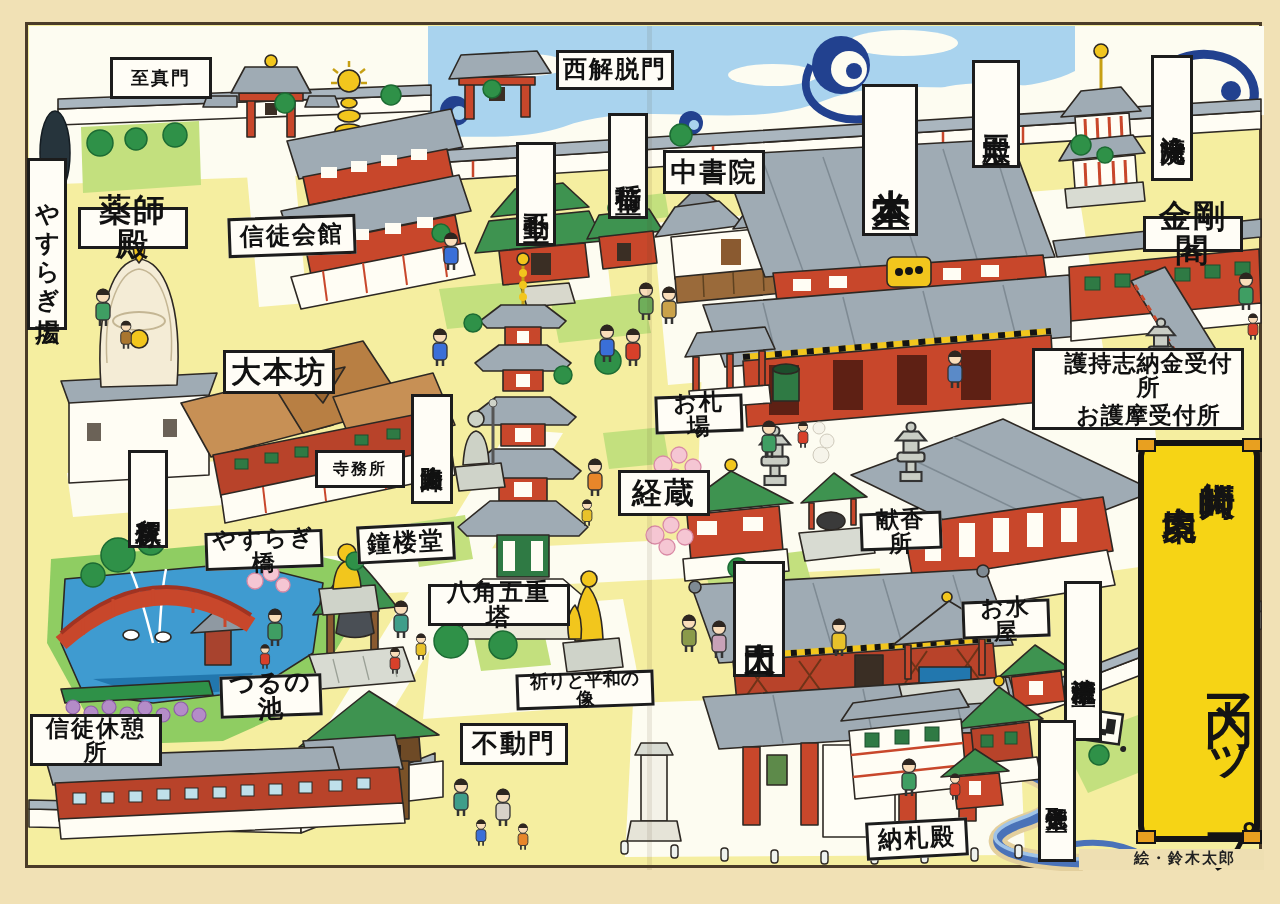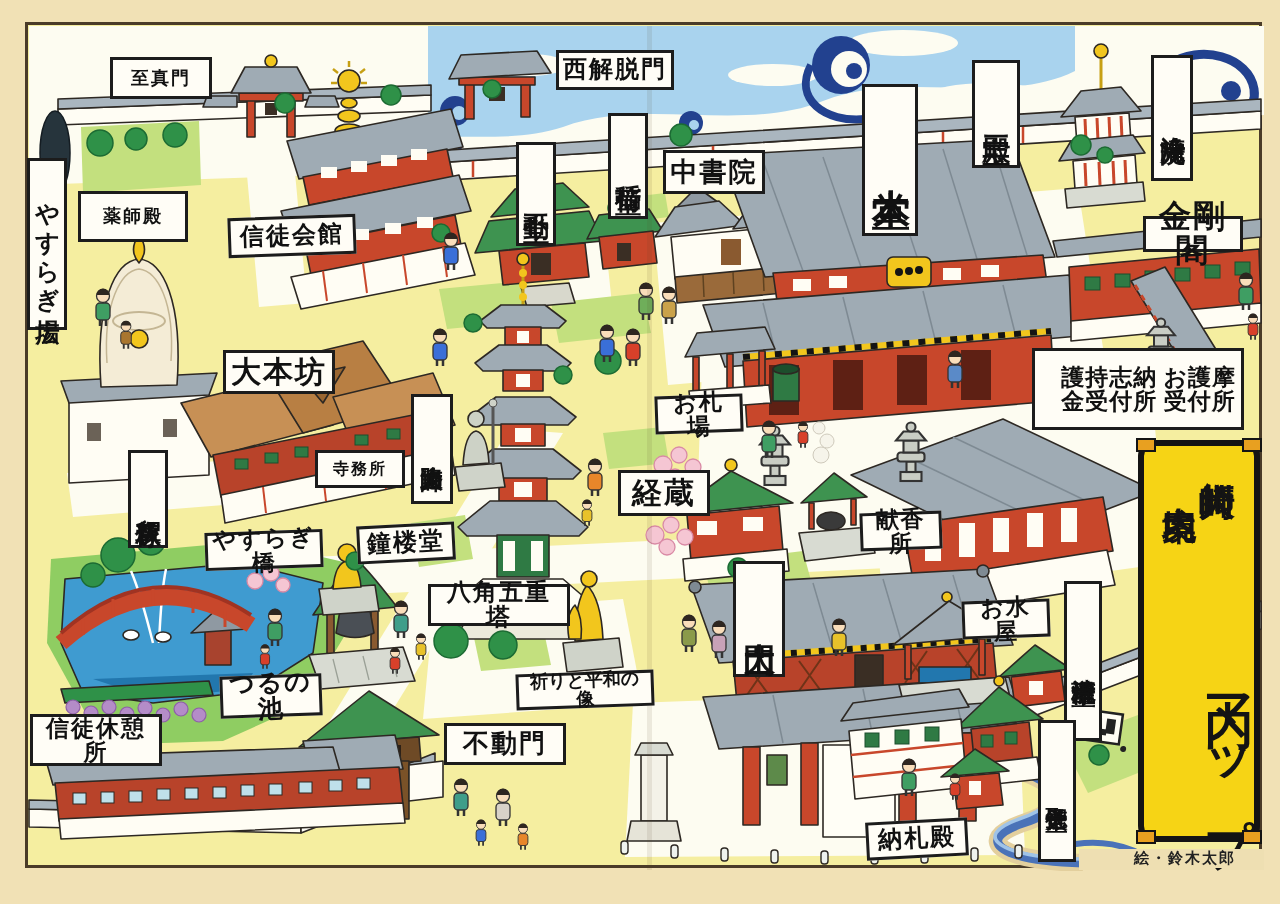--- a/index.html
+++ b/index.html
@@ -15,21 +15,21 @@
   .map svg{position:absolute;left:0;top:0;}
   
   .lbl{
     position:absolute;background:#fffdf6;border:3px solid #1c1c1c;
     display:flex;align-items:center;justify-content:center;
     color:#111;font-weight:700;line-height:1.05;box-sizing:border-box;
     text-align:center;
   }
   .lbl.h{letter-spacing:2px;padding:2px 4px;}
   .lbl.v{writing-mode:vertical-rl;text-orientation:upright;letter-spacing:1px;padding:4px 1px;}
-  .lbl.two{flex-direction:row;letter-spacing:1px;gap:4px;padding-left:25px;}
+  .lbl.two{flex-direction:column;letter-spacing:1px;gap:4px;padding-left:25px;}
   
   .banner{
     position:absolute;left:1138px;top:440px;width:122px;height:402px;
     background:#f6d415;border:6px solid #141414;border-radius:16px;
     box-sizing:border-box;color:#141414;
   }
   .banner .corner{position:absolute;width:16px;height:10px;background:#e8a020;border:2px solid #141414;}
   .banner .c1{left:-8px;top:-8px;}  .banner .c2{right:-8px;top:-8px;}
   .banner .c3{left:-8px;bottom:-8px;} .banner .c4{right:-8px;bottom:-8px;}
   .banner-top{display:flex;flex-direction:row-reverse;justify-content:center;gap:2px;height:196px;padding-top:8px;}
@@ -724,21 +724,21 @@
 
   <rect x="1076" y="846" width="185" height="21" fill="#eedfb2"></rect>
 
   <rect x="644" y="23" width="5" height="844" fill="rgba(90,70,40,0.10)"></rect>
 </svg>
 
 </div>
 
 <div class="lbl h" style="left:110px;top:57px;width:102px;height:42px;font-size:18px;">至真門</div>
 <div class="lbl v" style="left:27px;top:158px;width:40px;height:172px;font-size:24px;">やすらぎ広場</div>
-<div class="lbl h" style="left:78px;top:191px;width:110px;height:51px;font-size:18px;">薬師殿</div>
+<div class="lbl h" style="left:78px;top:207px;width:110px;height:42px;font-size:32px;">薬師殿</div>
 <div class="lbl h" style="left:228px;top:216px;width:128px;height:40px;font-size:24px;transform:rotate(-2deg);">信徒会館</div>
 <div class="lbl h" style="left:556px;top:50px;width:118px;height:40px;font-size:24px;">西解脱門</div>
 <div class="lbl v" style="left:516px;top:142px;width:40px;height:104px;font-size:26px;">不動堂</div>
 <div class="lbl v" style="left:608px;top:113px;width:40px;height:106px;font-size:26px;">稲荷堂</div>
 <div class="lbl h" style="left:663px;top:150px;width:102px;height:44px;font-size:27px;">中書院</div>
 <div class="lbl v" style="left:862px;top:84px;width:56px;height:152px;font-size:38px;">大本堂</div>
 <div class="lbl v" style="left:972px;top:60px;width:48px;height:108px;font-size:28px;">三宝殿</div>
 <div class="lbl v" style="left:1151px;top:55px;width:42px;height:126px;font-size:25px;">清浄光院</div>
 <div class="lbl h" style="left:1143px;top:216px;width:100px;height:36px;font-size:32px;">金剛閣</div>
 <div class="lbl h" style="left:180px;top:350px;width:112px;height:44px;font-size:30px;margin-left:43px;">大本坊</div>
@@ -754,21 +754,21 @@
   <span>護持志納金受付所</span>
   <span>お護摩受付所</span>
 </div>
 <div class="lbl h" style="left:860px;top:512px;width:82px;height:38px;font-size:23px;transform:rotate(-2deg);">献香所</div>
 <div class="lbl v" style="left:733px;top:561px;width:52px;height:116px;font-size:32px;">大山門</div>
 <div class="lbl h" style="left:962px;top:600px;width:88px;height:38px;font-size:23px;transform:rotate(-2deg);">お水屋</div>
 <div class="lbl v" style="left:1064px;top:581px;width:38px;height:160px;font-size:24px;">清瀧権現堂</div>
 <div class="lbl v" style="left:1038px;top:720px;width:38px;height:142px;font-size:22px;">聖徳太子堂</div>
 <div class="lbl h" style="left:866px;top:820px;width:102px;height:38px;font-size:24px;transform:rotate(-3deg);">納札殿</div>
 <div class="lbl h" style="left:516px;top:672px;width:138px;height:36px;font-size:18px;letter-spacing:0;transform:rotate(-2deg);">祈りと平和の像</div>
-<div class="lbl h" style="left:444px;top:723px;width:122px;height:42px;font-size:26px;">不動門</div>
+<div class="lbl h" style="left:460px;top:723px;width:108px;height:42px;font-size:26px;">不動門</div>
 <div class="lbl h" style="left:220px;top:675px;width:102px;height:42px;font-size:25px;transform:rotate(-2deg);">つるの池</div>
 <div class="lbl h" style="left:30px;top:714px;width:132px;height:52px;font-size:23px;">信徒休憩所</div>
 
 <div class="banner">
   <i class="corner c1"></i>
   <i class="corner c2"></i>
   <i class="corner c3"></i>
   <i class="corner c4"></i>
   <div class="banner-top">
     <span class="bcol">川崎大師</span>

